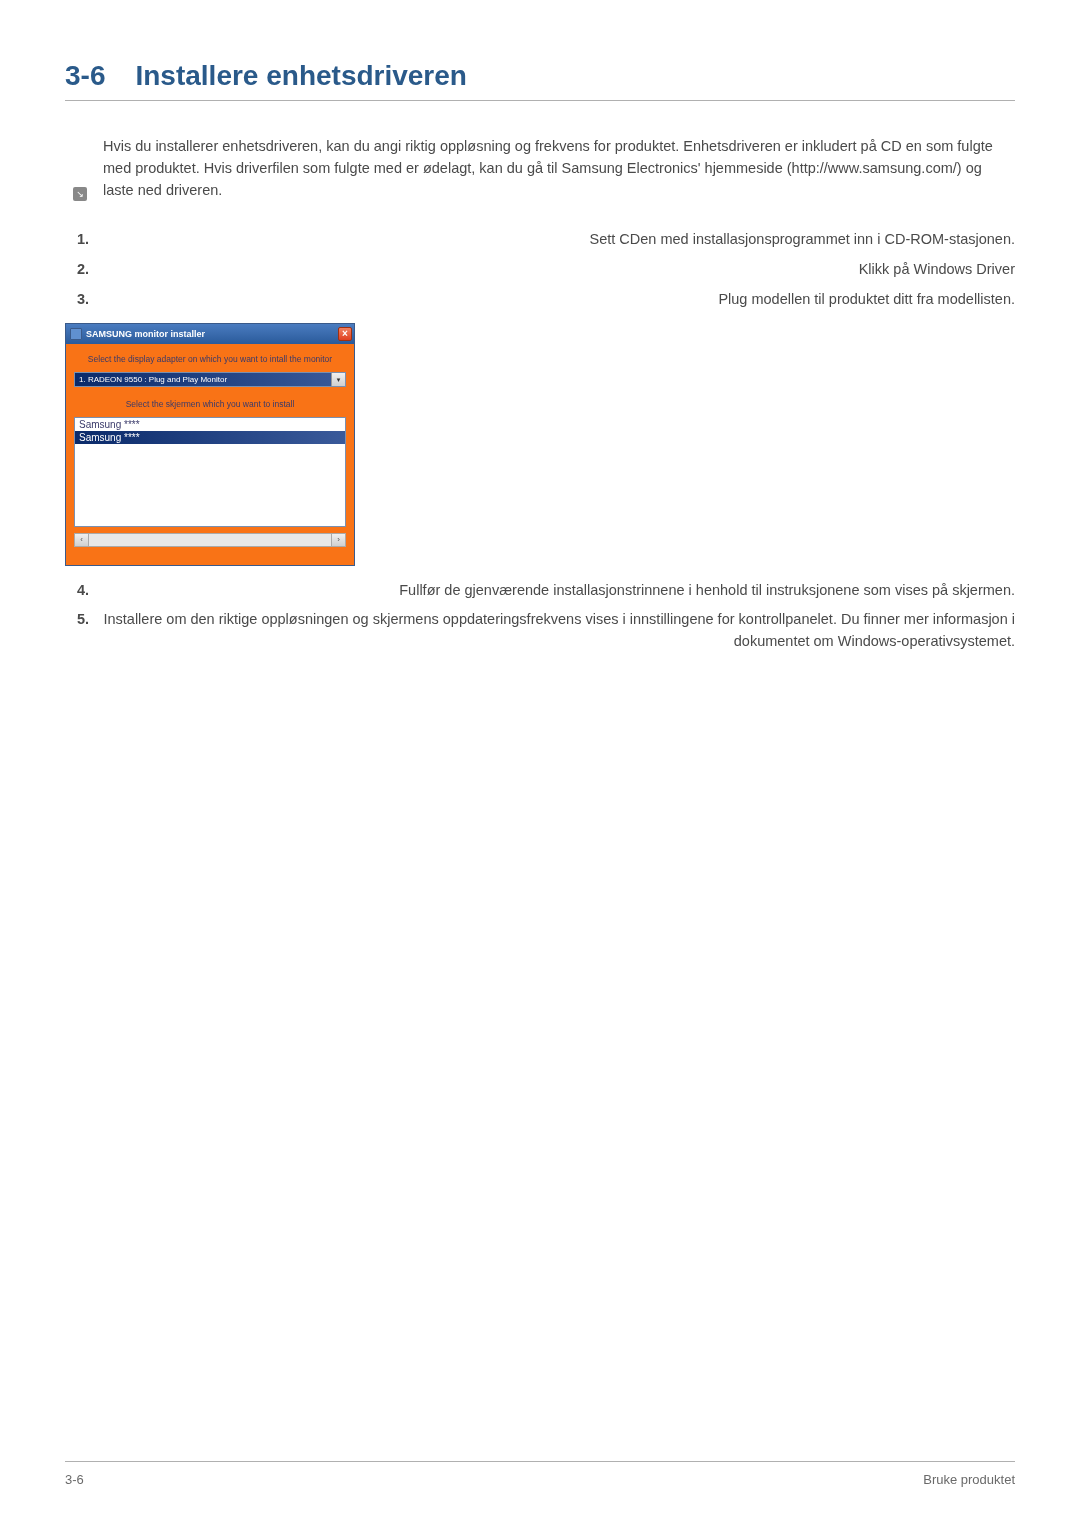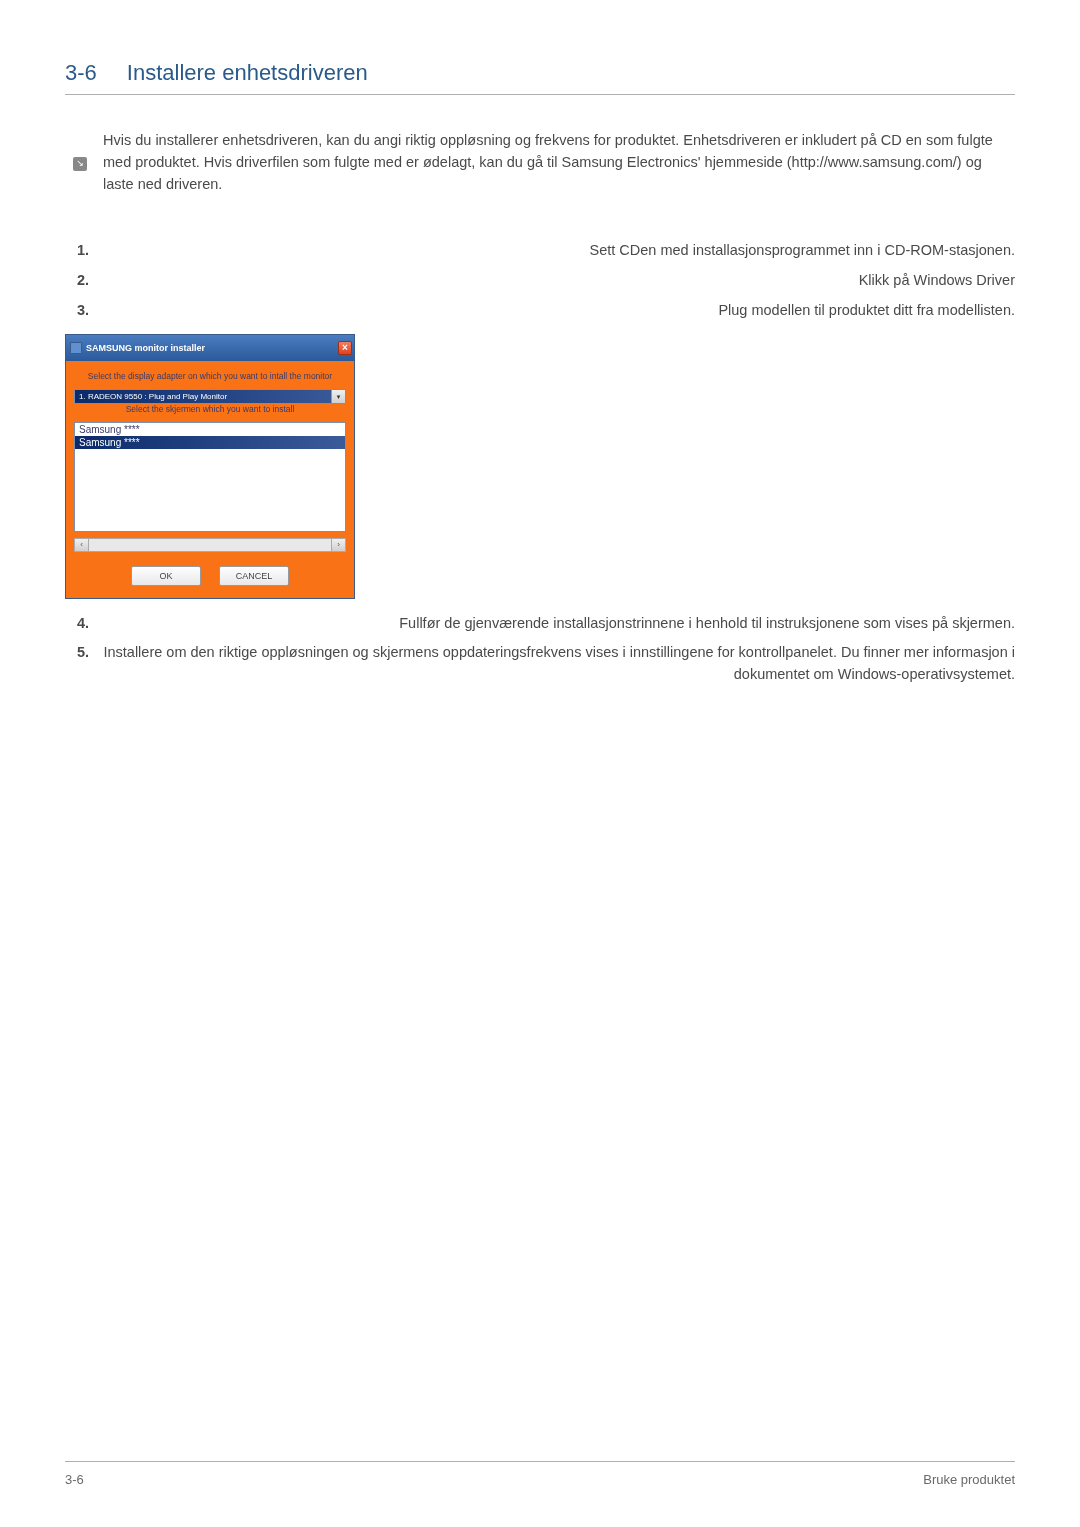--- a/index.html
+++ b/index.html
@@ -10,35 +10,35 @@
     body {
       font-family: Arial, Helvetica, sans-serif;
       background: #ffffff;
       width: 1080px;
       height: 1527px;
       position: relative;
       padding: 60px 65px 0 65px;
     }
     .section-title {
       color: #2a5a8a;
-      font-size: 22px;
-      font-weight: normal;
+      font-size: 28px;
+      font-weight: bold;
       margin-bottom: 8px;
     }
     .section-number {
       margin-right: 30px;
     }
     .title-underline {
       border-bottom: 1px solid #b0b0b0;
       margin-bottom: 35px;
     }
     .note-block {
       display: flex;
-      align-items: center;
-      margin-bottom: 45px;
+      align-items: flex-end;
+      margin-bottom: 28px;
       padding-left: 8px;
     }
     .note-icon {
       width: 14px;
       height: 14px;
       background: #888888;
       border-radius: 2px;
       margin-right: 16px;
       margin-top: 2px;
       flex-shrink: 0;
@@ -89,21 +89,21 @@
       background: #f6f8fc;
       font-size: 9px;
     }
     .installer-titlebar {
       background: linear-gradient(to bottom, #4a7cc0, #2a5a9a);
       color: #ffffff;
       display: flex;
       align-items: center;
       justify-content: space-between;
       padding: 2px 2px 2px 4px;
-      height: 26px;
+      height: 20px;
     }
     .titlebar-left {
       display: flex;
       align-items: center;
       gap: 4px;
     }
     .titlebar-icon {
       width: 12px;
       height: 12px;
       background: #6090d0;
@@ -134,21 +134,21 @@
       text-align: center;
       color: #3a3a6a;
       font-size: 8.5px;
       margin-bottom: 8px;
     }
     .adapter-select {
       display: flex;
       border: 1px solid #7a90b0;
       background: linear-gradient(to right, #0a2a6a, #3a5a9a);
       height: 15px;
-      margin-bottom: 0;
+      margin-bottom: 12px;
     }
     .adapter-select-text {
       flex: 1;
       color: #ffffff;
       font-size: 8px;
       padding: 2px 4px;
     }
     .adapter-dropdown-btn {
       width: 14px;
       background: linear-gradient(to bottom, #f0f0f0, #d0d0d0);
@@ -271,24 +271,20 @@
     <div class="installer-label">Select the skjermen which you want to install</div>
     <div class="monitors-list">
       <div class="monitor-item">Samsung ****</div>
       <div class="monitor-item selected">Samsung ****</div>
     </div>
     <div class="scrollbar-h">
       <div class="scroll-arrow">‹</div>
       <div class="scroll-track"></div>
       <div class="scroll-arrow right">›</div>
     </div>
-    <div class="installer-buttons">
-      <div class="installer-btn">OK</div>
-      <div class="installer-btn">CANCEL</div>
-    </div>
   </div>
 </div>
 
 <ol class="ordered-list" start="4" style="counter-reset: item 3;">
   <li>
       <span class="li-text">Fullfør de gjenværende installasjonstrinnene i henhold til instruksjonene som vises på skjermen.</span>
     </li>
   <li>
       <span class="li-text">Installere om den riktige oppløsningen og skjermens oppdateringsfrekvens vises i innstillingene for kontrollpanelet. Du finner mer informasjon i dokumentet om Windows-operativsystemet.</span>
     </li>

